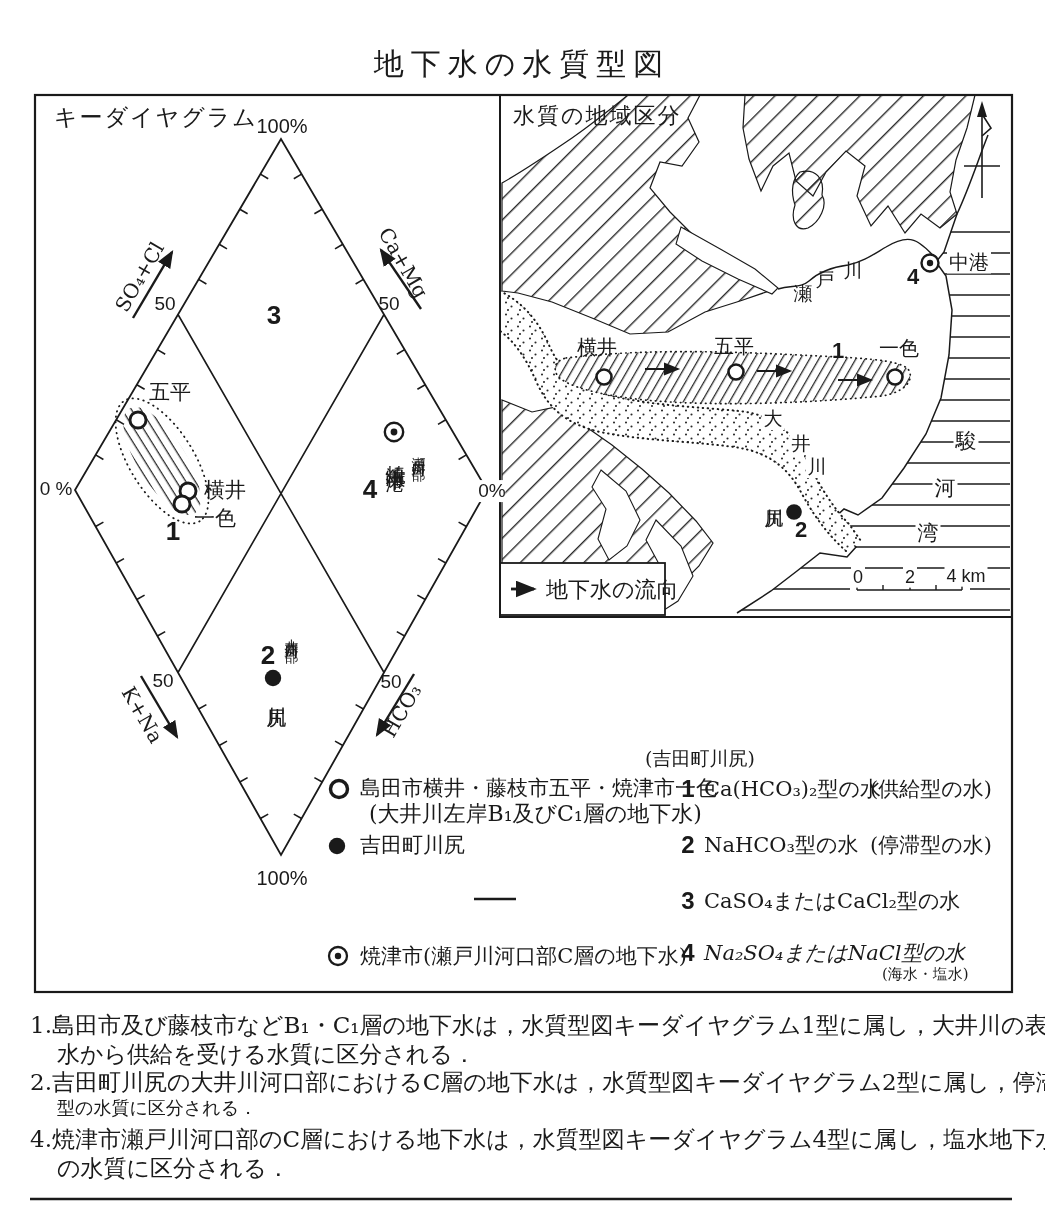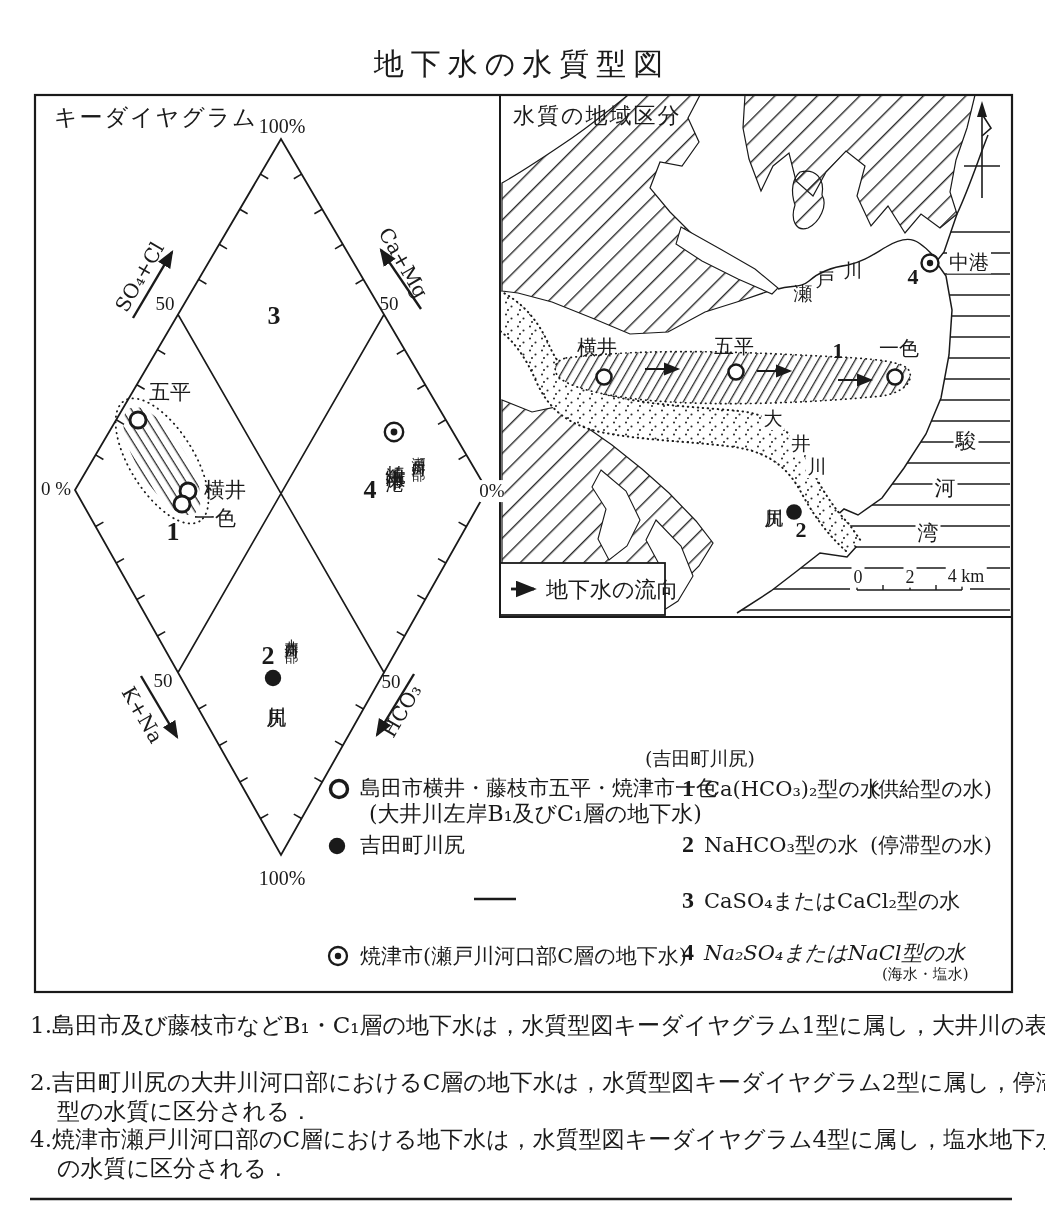--- a/index.html
+++ b/index.html
@@ -4,21 +4,21 @@
 <style>
   html,body{margin:0;padding:0;background:#fff;}
   .page{position:relative;width:1045px;height:1212px;background:#fff;overflow:hidden;
         font-family:"DejaVu Serif","Liberation Serif",serif;color:#1a1a1a;}
   .art{position:absolute;left:0;top:0;width:1045px;height:1212px;}
   .abs{position:absolute;white-space:nowrap;line-height:1.15;}
   .c{transform:translate(-50%,-50%);}
   .r-60{transform:translate(-50%,-50%) rotate(-60deg);}
   .r60{transform:translate(-50%,-50%) rotate(60deg);}
   .vt{writing-mode:vertical-rl;text-orientation:upright;letter-spacing:2px;line-height:1;}
-  .sans{font-family:Liberation Serif, serif;}
+  .sans{font-family:Liberation Sans, sans-serif;}
   .b{font-weight:bold;}
   .wbg{background:#fff;padding:0 2px;}
 </style>
 </head>
 <body>
 
 <div class="page">
 
 <svg class="art" viewBox="0 0 1045 1212">
   <defs>
@@ -240,18 +240,19 @@
 <div class="abs c sans b" style="left:688px;top:845px;font-size:24px;">2</div>
 <div class="abs" style="left:704px;top:833px;font-size:21px;">NaHCO₃型の水</div>
 <div class="abs" style="left:870px;top:833px;font-size:21px;">(停滞型の水)</div>
 <div class="abs c sans b" style="left:688px;top:901px;font-size:24px;">3</div>
 <div class="abs" style="left:704px;top:889px;font-size:21px;">CaSO₄またはCaCl₂型の水</div>
 <div class="abs c sans b" style="left:688px;top:953px;font-size:24px;">4</div>
 <div class="abs" style="left:704px;top:941px;font-size:21px;font-style:italic;">Na₂SO₄またはNaCl型の水</div>
 <div class="abs" style="left:882px;top:966px;font-size:15px;">(海水・塩水)</div>
 
 <div class="abs" style="left:30px;top:1012px;font-size:23px;">1.島田市及び藤枝市などB₁・C₁層の地下水は，水質型図キーダイヤグラム1型に属し，大井川の表流</div>
+<div class="abs" style="left:57px;top:1041px;font-size:23px;">水から供給を受ける水質に区分される．</div>
 <div class="abs" style="left:30px;top:1069px;font-size:23px;">2.吉田町川尻の大井川河口部におけるC層の地下水は，水質型図キーダイヤグラム2型に属し，停滞</div>
-<div class="abs" style="left:57px;top:1098px;font-size:23px;">型の水質に区分される．</div>
+<div class="abs" style="left:57px;top:1098px;font-size:18px;">型の水質に区分される．</div>
 <div class="abs" style="left:30px;top:1126px;font-size:23px;">4.焼津市瀬戸川河口部のC層における地下水は，水質型図キーダイヤグラム4型に属し，塩水地下水</div>
 <div class="abs" style="left:57px;top:1155px;font-size:23px;">の水質に区分される．</div>
 
 </div>
 
 </body></html>

